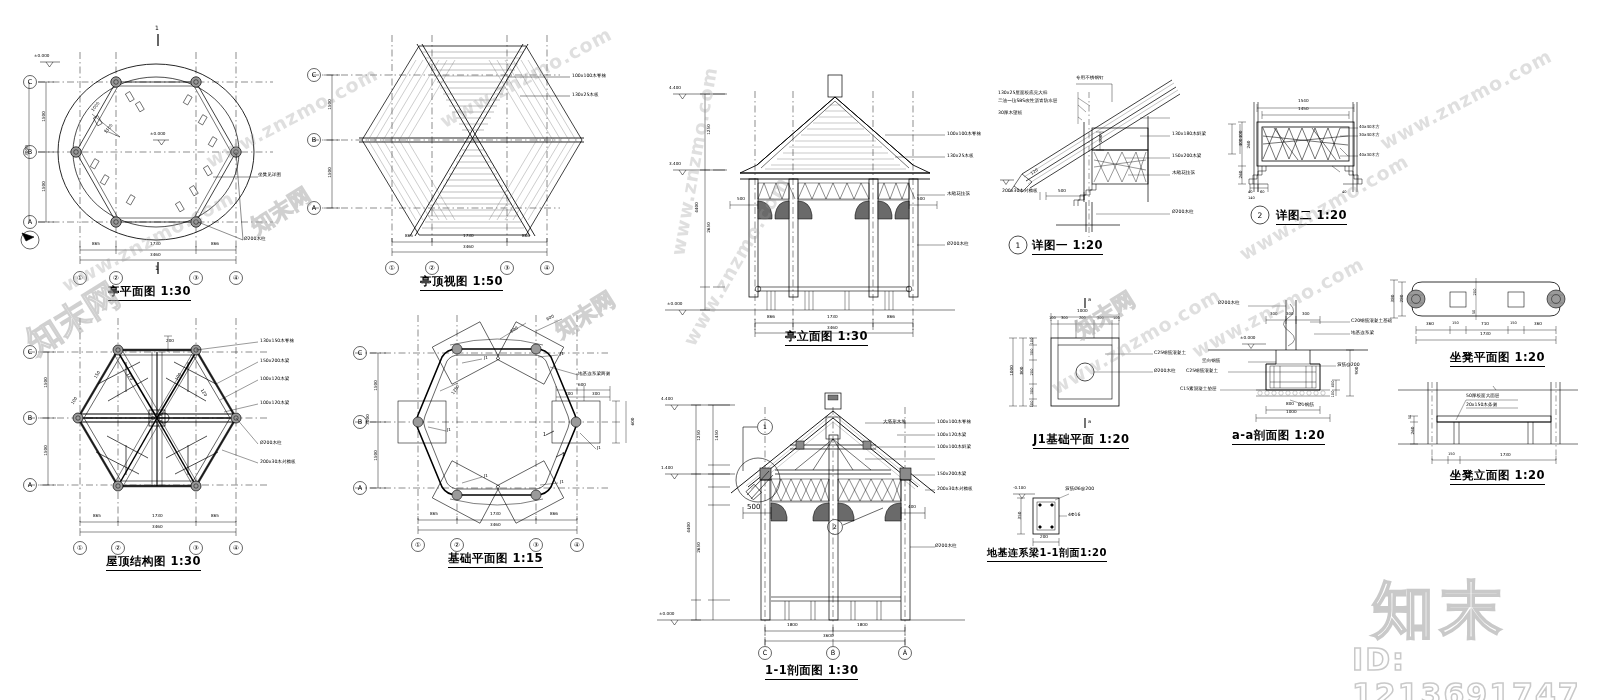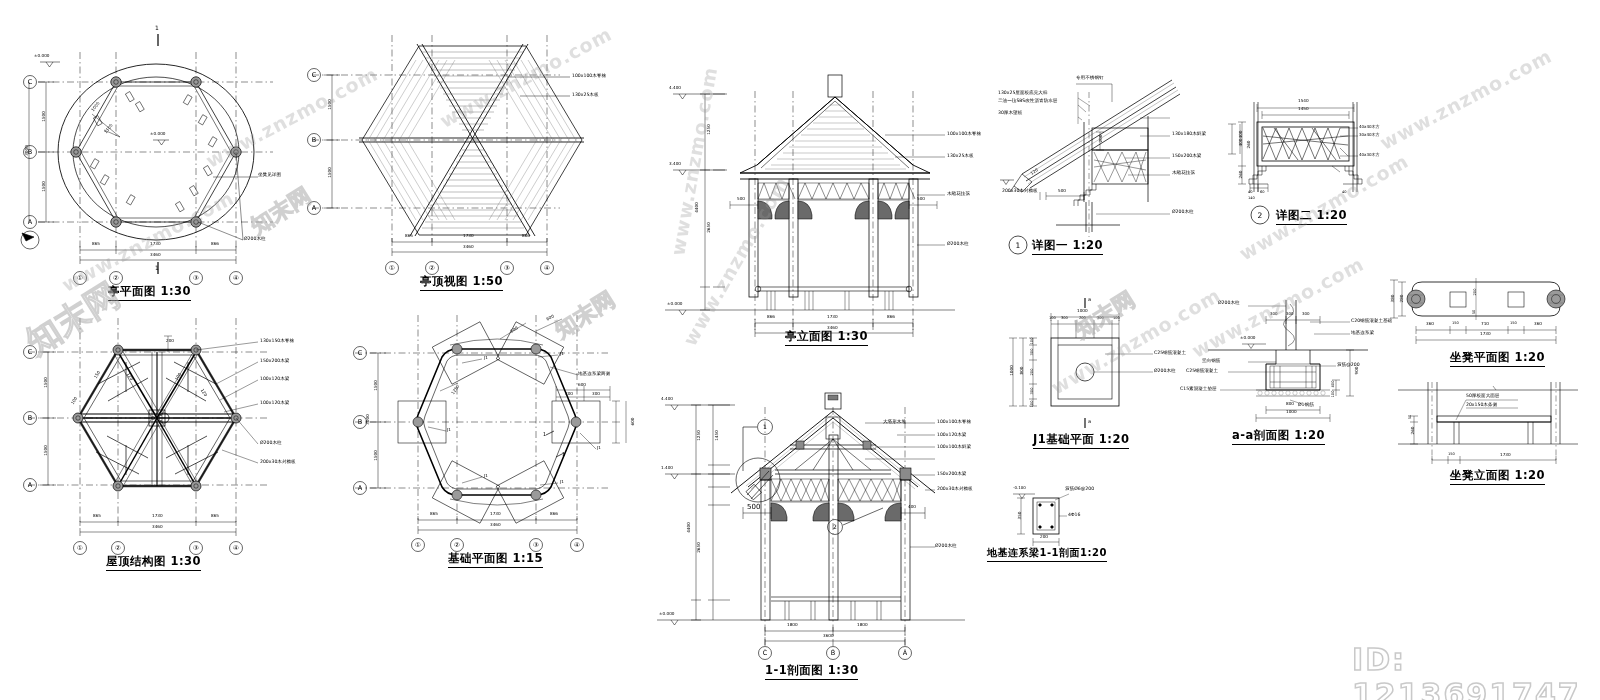--- a/index.html
+++ b/index.html
@@ -1509,17 +1509,20 @@
   <div class="wm wm-zm" style="left:1040px;top:330px;transform:rotate(-30deg);">www.znzmo.com</div>
   <div class="wm wm-zm" style="left:1228px;top:196px;transform:rotate(-30deg);">www.znzmo.com</div>
   <div class="wm wm-zm" style="left:1182px;top:296px;transform:rotate(-28deg);">www.znzmo.com</div>
   <div class="wm wm-zm" style="left:1370px;top:88px;transform:rotate(-28deg);">www.znzmo.com</div>
 
   <div class="wmLeaf" style="left:22px;top:296px;transform:rotate(-32deg);">知末网</div>
   <div class="wmLeaf" style="left:248px;top:196px;transform:rotate(-32deg);font-size:22px;">知末网</div>
   <div class="wmLeaf" style="left:552px;top:300px;transform:rotate(-32deg);font-size:22px;">知末网</div>
   <div class="wmLeaf" style="left:1072px;top:300px;transform:rotate(-32deg);font-size:22px;">知末网</div>
 
+  <div class="wmBig" style="left:1372px;top:568px;">
+    <div class="cn">知末</div>
+  </div>
   <div class="wmBig" style="left:1352px;top:642px;">
     <div class="idt">ID: 1213691747</div>
   </div>
 
 </div>
 
 </body></html>

